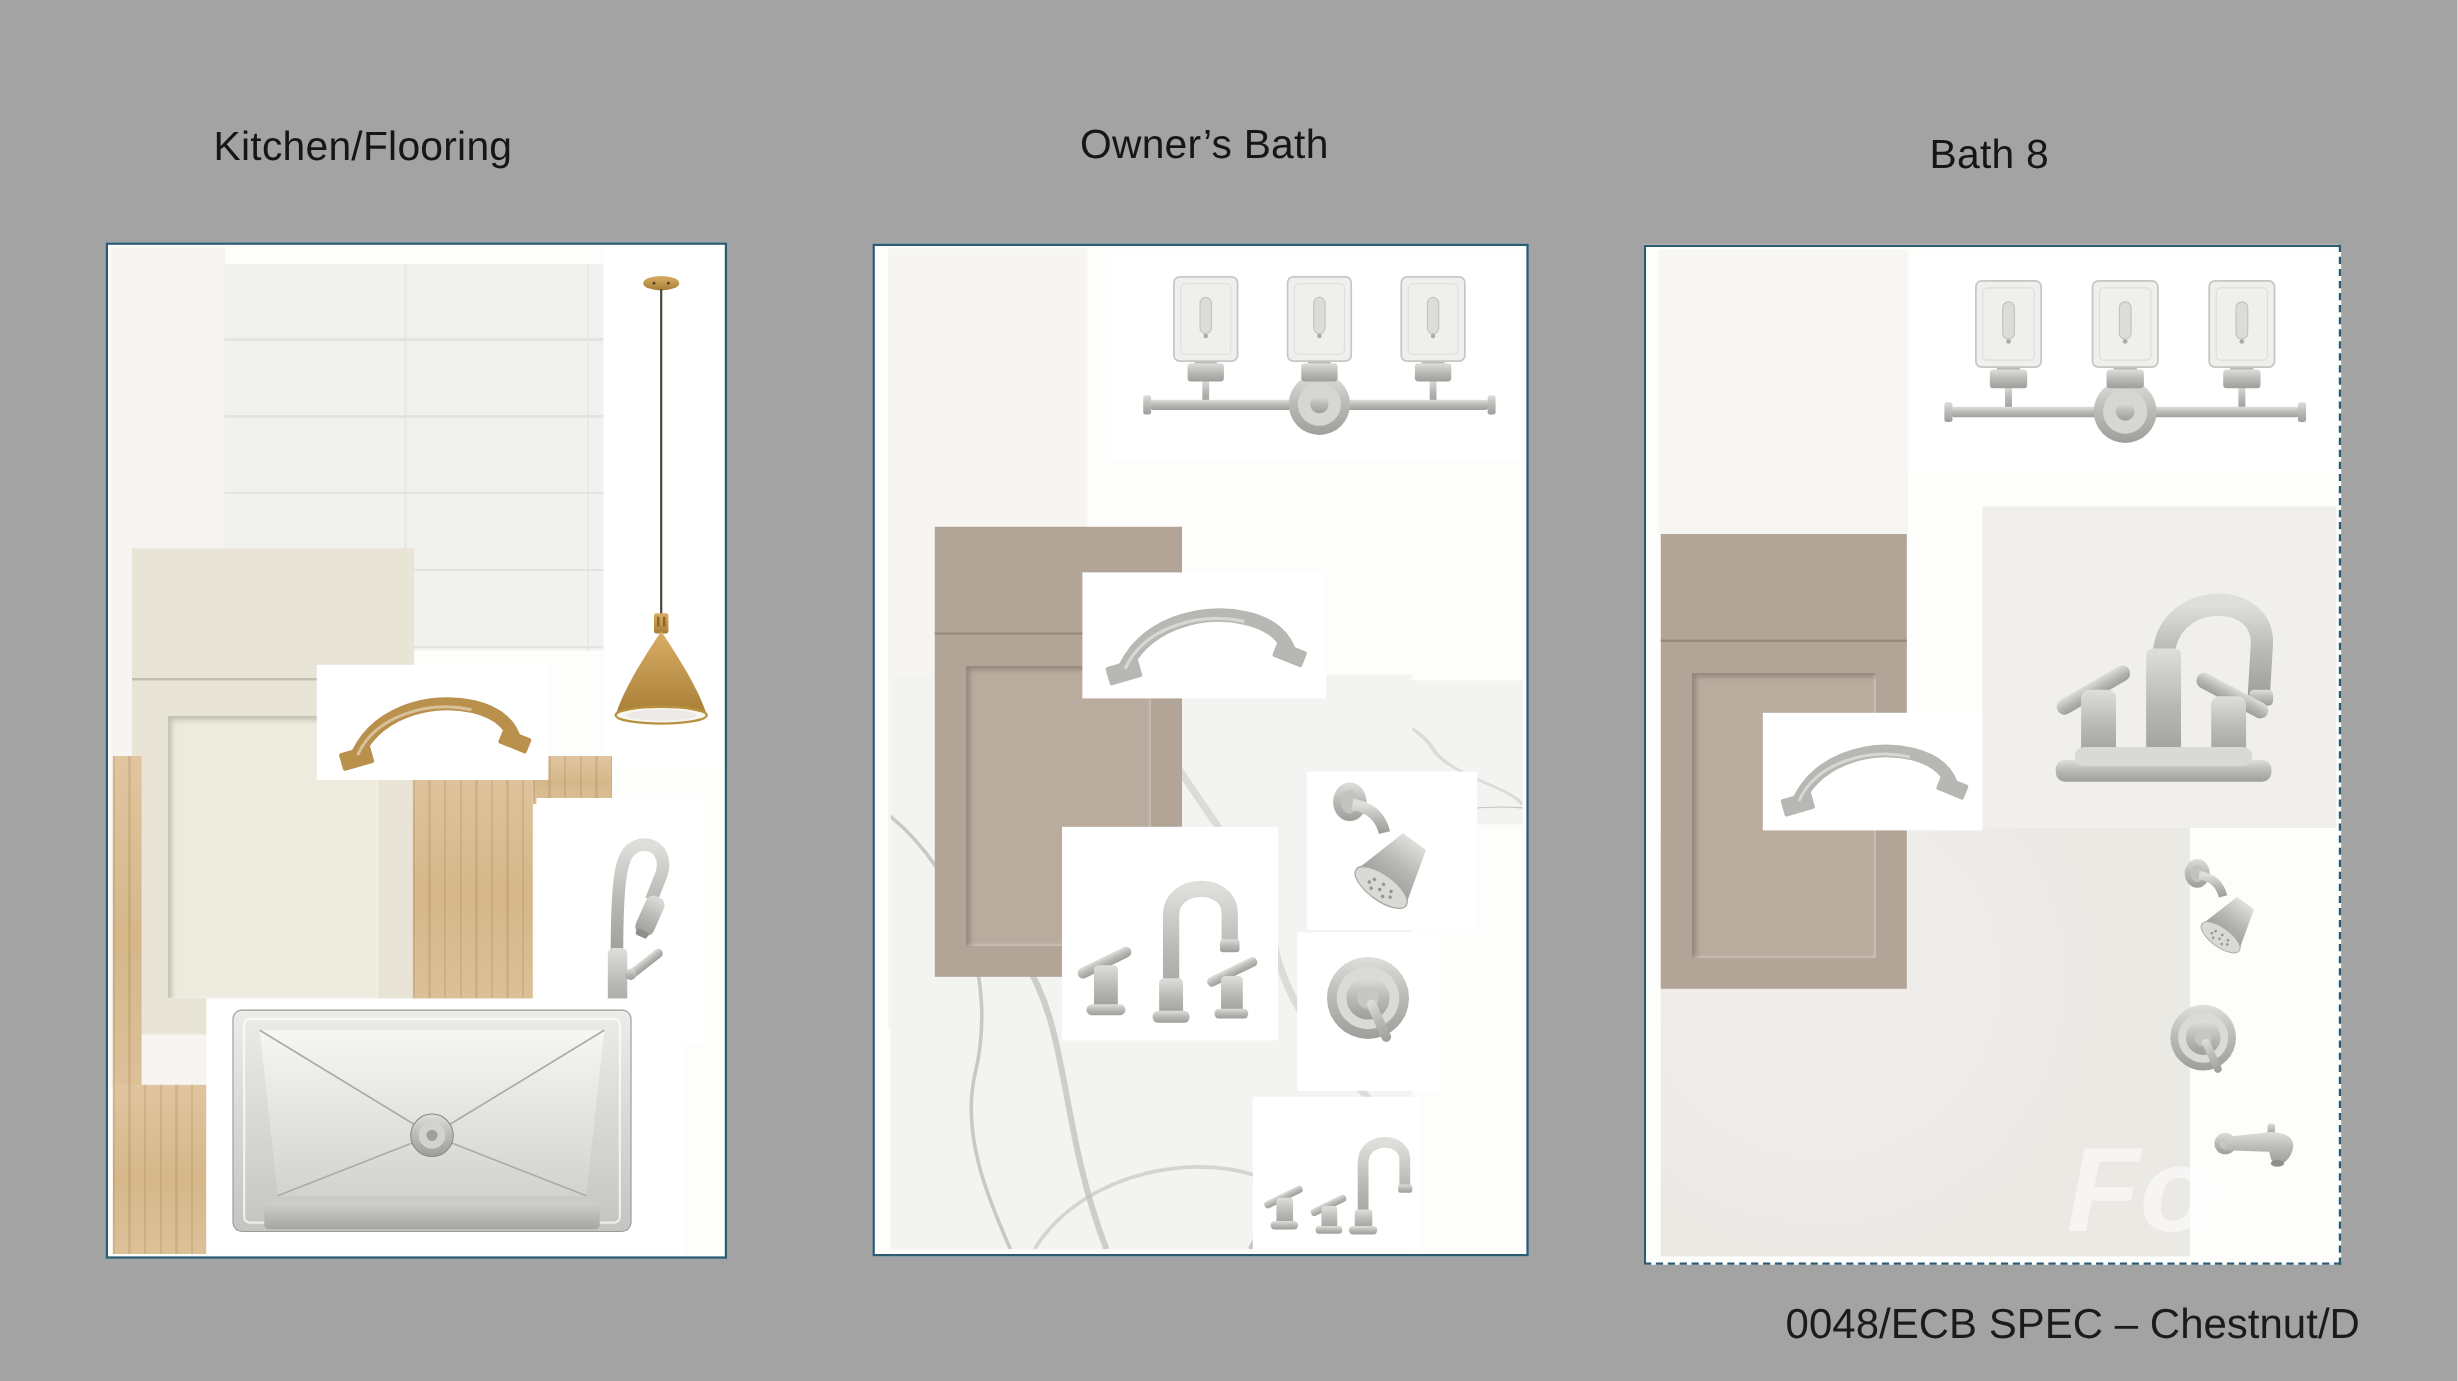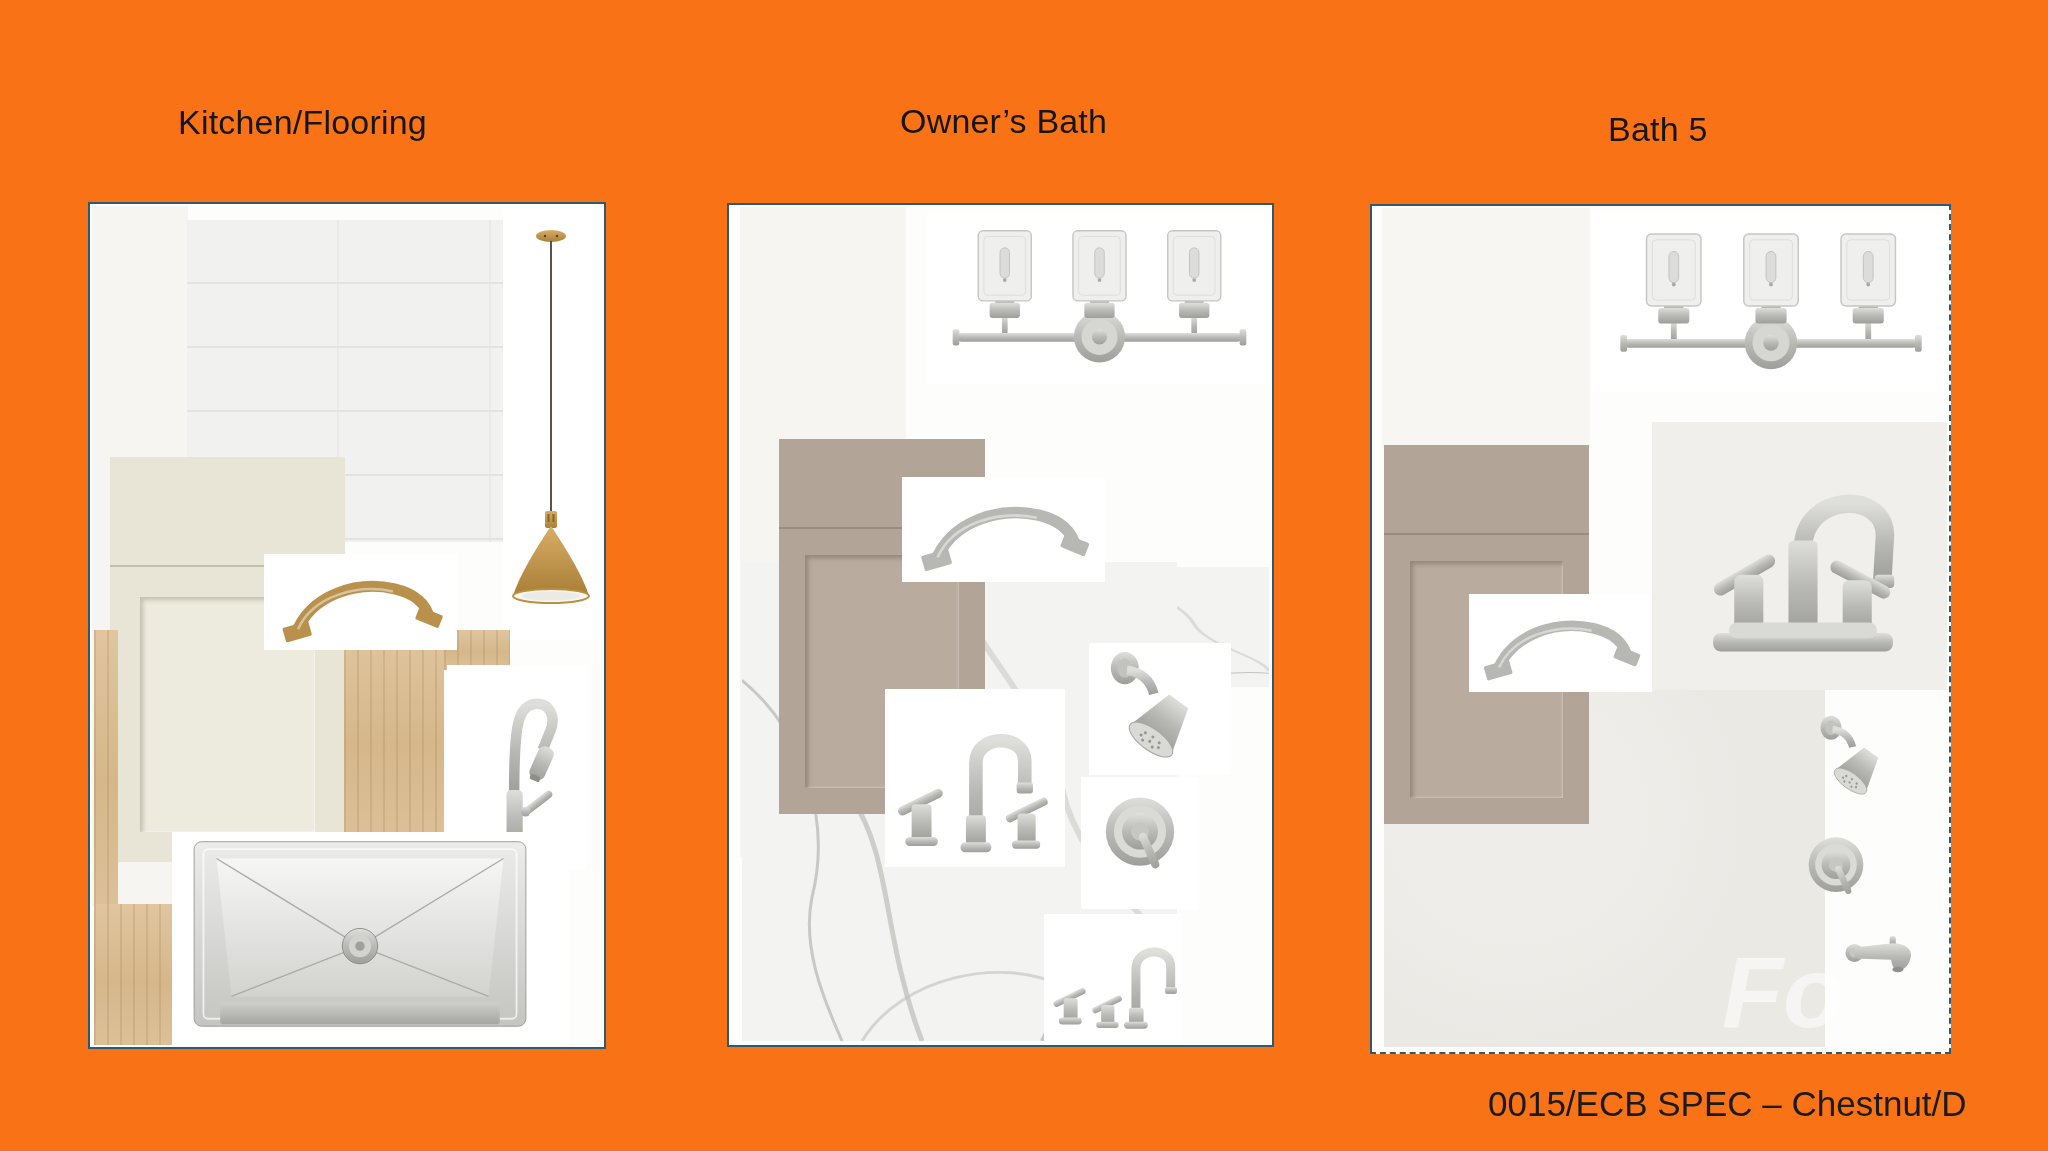--- a/index.html
+++ b/index.html
@@ -1,16 +1,16 @@
 <!DOCTYPE html>
 <html><head>
 <meta charset="utf-8">
 <style>
   html,body{margin:0;padding:0;background:#ffffff;}
-  #stage{position:relative;width:2048px;height:1151px;background:#f97316;overflow:hidden;
+  #stage{position:relative;width:2048px;height:1151px;background:#a3a3a3;overflow:hidden;
          font-family:"Liberation Sans",sans-serif;color:#1c1c1c;}
   .title{position:absolute;font-size:34px;letter-spacing:.2px;color:#161616;white-space:nowrap;}
   .footer{position:absolute;font-size:35px;color:#1b1b1b;white-space:nowrap;}
   .panel{position:absolute;background:#fdfdfc;border:2.5px solid #2b5b72;overflow:hidden;}
   .panel.dashed-se{border-right-style:dashed;border-bottom-style:dashed;font-style:italic;}
   .card{position:absolute;background:#ffffff;}
   .strip{position:absolute;background:#f6f5f2;}
   .subway{position:absolute;background-color:#f1f1ef;background-image:
       repeating-linear-gradient(180deg, rgba(0,0,0,0) 0 62px, #e3e3e1 62px 64px),
       repeating-linear-gradient(90deg, rgba(0,0,0,0) 0 150px, #e9e9e7 150px 152px);}
@@ -240,21 +240,21 @@
     <path d="M300,486 C320,440 380,420 435,430" stroke="#9f9f9c" stroke-width="4" fill="none" opacity=".55"></path>
     <path d="M90,40 C120,20 160,30 180,60" stroke="#d2d2cf" stroke-width="2" fill="none" opacity=".6"></path>
   </symbol>
 </defs>
 </svg>
 
 <div id="stage">
 
   <div class="title" style="left:178px;top:103px">Kitchen/Flooring</div>
   <div class="title" style="left:900px;top:102px">Owner’s Bath</div>
-  <div class="title" style="left:1608px;top:110px">Bath 5</div>
+  <div class="title" style="left:1608px;top:110px">Bath 8</div>
 
   <div class="panel" style="left:88px;top:202px;width:514px;height:843px">
     <div class="strip" style="left:2px;top:2px;width:96px;height:700px"></div>
     <div class="subway" style="left:97px;top:16px;width:316px;height:322px"></div>
 
     <div class="card" style="left:413px;top:4px;width:99px;height:432px"></div>
     <svg class="fix" style="left:411px;top:16px" width="100" height="400">
         <use href="#sym-pendant"></use>
       </svg>
 
@@ -365,14 +365,14 @@
     <svg class="fix" style="left:428px;top:626px" width="72" height="74">
         <use href="#sym-valve"></use>
       </svg>
     <svg class="fix" style="left:472px;top:724px" width="76" height="50">
         <use href="#sym-tspout"></use>
       </svg>
 
     <div class="wm" style="left:350px;top:736px;font-size:100px">Fo</div>
   </div>
 
-  <div class="footer" style="left:1488px;top:1084px">0015/ECB SPEC – Chestnut/D</div>
+  <div class="footer" style="left:1488px;top:1084px">0048/ECB SPEC – Chestnut/D</div>
 </div>
 
 </body></html>

